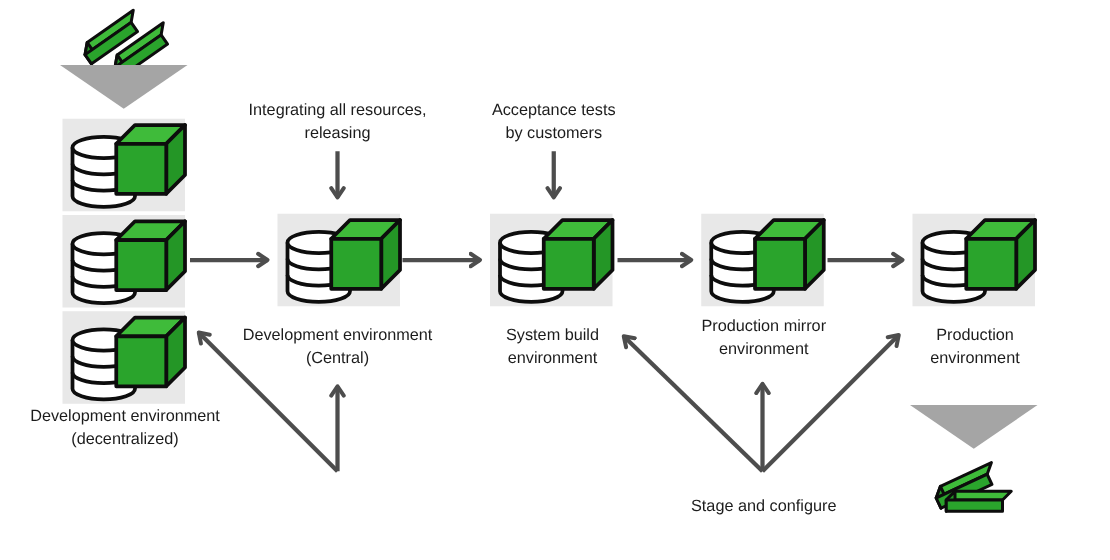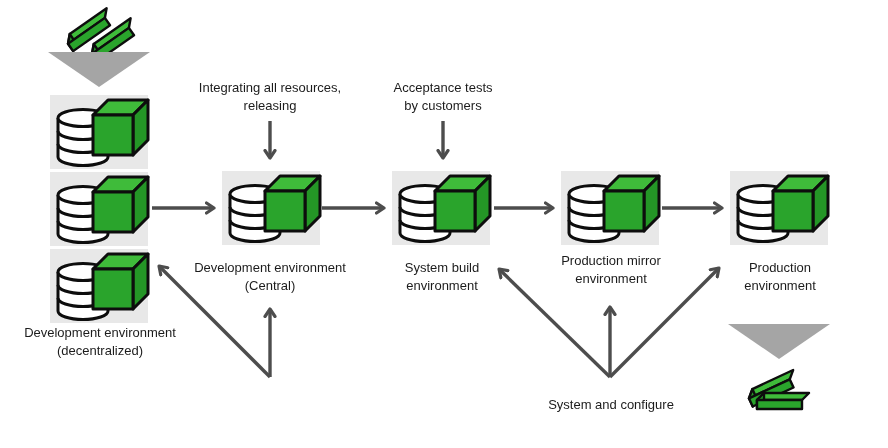--- a/index.html
+++ b/index.html
@@ -120,14 +120,14 @@
   <div class="lbl l-dev-dec">Development environment
 (decentralized)</div>
   <div class="lbl l-dev-central">Development environment
 (Central)</div>
   <div class="lbl l-system">System build
 environment</div>
   <div class="lbl l-mirror">Production mirror
 environment</div>
   <div class="lbl l-production">Production
 environment</div>
-  <div class="lbl l-stage">System and configure</div>
+  <div class="lbl l-stage">Stage and configure</div>
 </div>
 
 </body></html>

